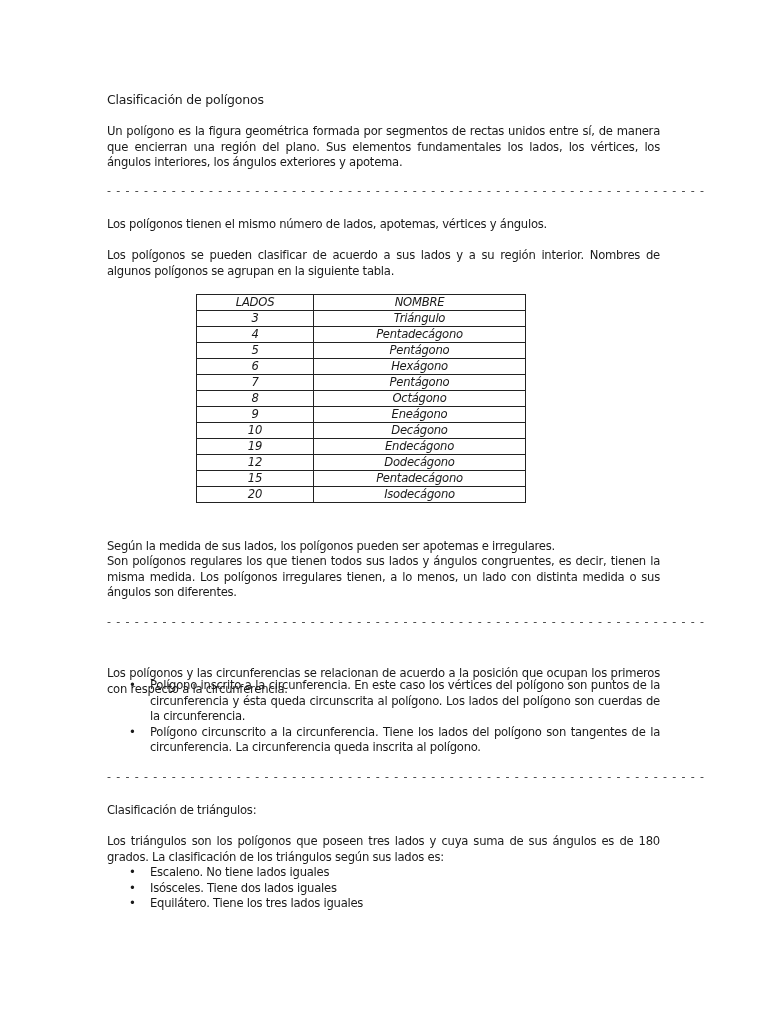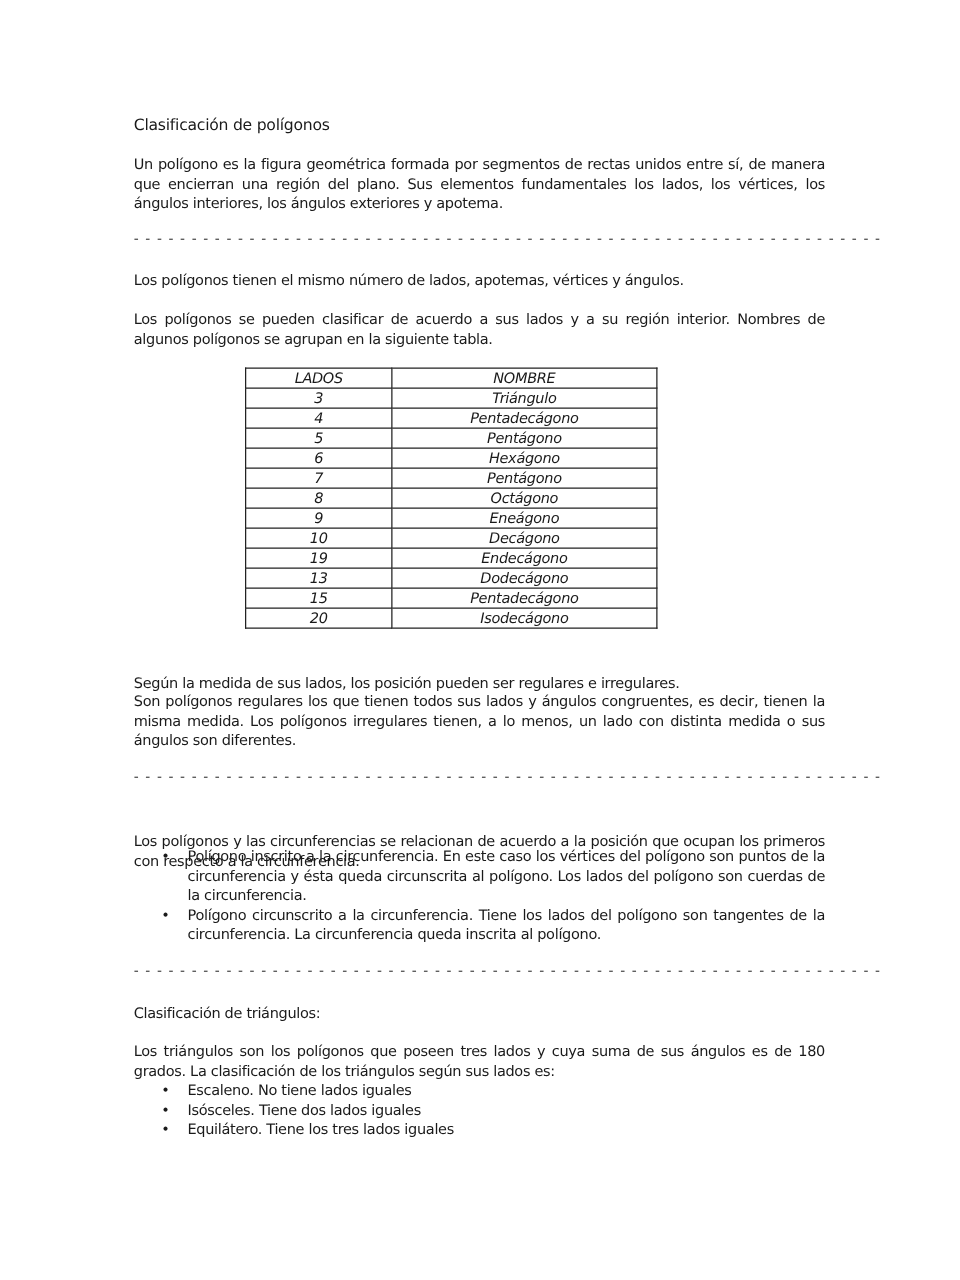--- a/index.html
+++ b/index.html
@@ -69,35 +69,35 @@
         </tr>
         <tr>
           <td class="c1">10</td>
           <td>Decágono</td>
         </tr>
         <tr>
           <td class="c1">19</td>
           <td>Endecágono</td>
         </tr>
         <tr>
-          <td class="c1">13</td>
+          <td class="c1">12</td>
           <td>Dodecágono</td>
         </tr>
         <tr>
           <td class="c1">15</td>
           <td>Pentadecágono</td>
         </tr>
         <tr>
           <td class="c1">20</td>
           <td>Isodecágono</td>
         </tr>
       </tbody>
   </table>
 
-  <p style="top:539px">Según la medida de sus lados, los posición pueden ser regulares e irregulares.</p>
+  <p style="top:539px">Según la medida de sus lados, los polígonos pueden ser apotemas e irregulares.</p>
   <p style="top:554px">Son polígonos regulares los que tienen todos sus lados y ángulos congruentes, es decir, tienen la misma medida.  Los polígonos irregulares tienen, a lo menos, un lado con distinta medida o sus ángulos son diferentes.</p>
 
   <div class="dash" style="top:615px">- - - - - - - - - - - - - - - - - - - - - - - - - - - - - - - - - - - - - - - - - - - - - - - - - - - - - - - - - - - - - - - - -</div>
 
   <p style="top:666px">Los polígonos y las circunferencias se relacionan de acuerdo a la posición que ocupan los primeros con respecto a la circunferencia.</p>
 
   <ul class="bl" style="top:678px">
     <li>
       <span class="bullet">•</span>
       <span>Polígono inscrito a la circunferencia.  En este caso los vértices del polígono son puntos de la circunferencia y ésta queda circunscrita al polígono.  Los lados del polígono son cuerdas de la circunferencia.</span>

